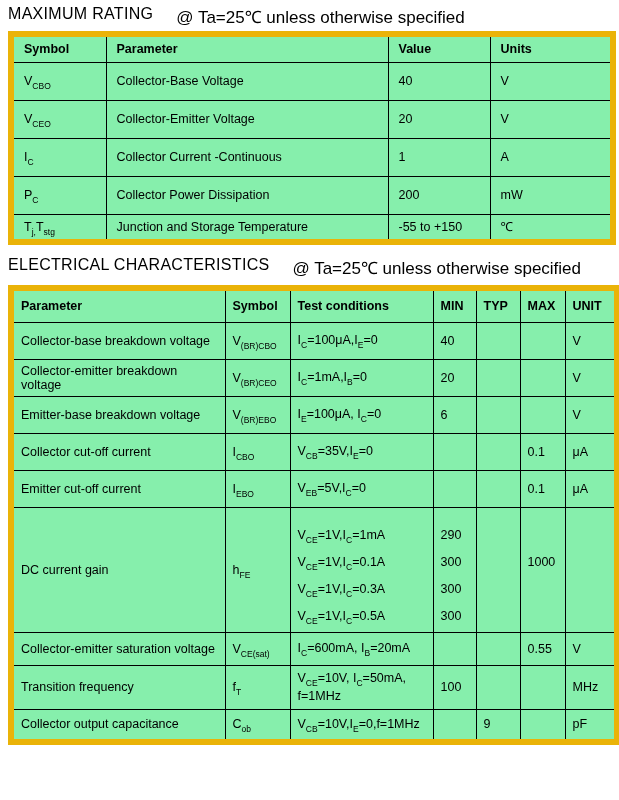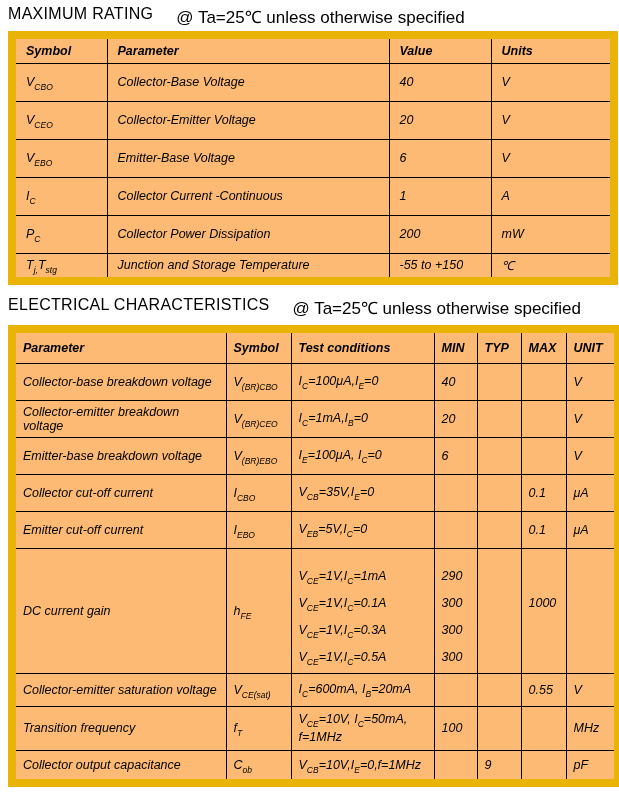--- a/index.html
+++ b/index.html
@@ -12,23 +12,22 @@
   .page { padding: 5px 0 0 8px; }
 
   .title-row { display: flex; align-items: flex-start; gap: 23px; margin: 0 0 3px 0; }
   .title-row.second { margin-top: 11px; margin-bottom: 6px; }
   .section-title { font-size: 16px; font-weight: 400; letter-spacing: 0.3px; white-space: nowrap; }
   .section-sub { font-size: 17px; white-space: nowrap; }
 
   table {
     border-collapse: collapse;
     table-layout: fixed;
-    border: 8px solid #eab308;
-    background: #fdba74;
-    font-style: italic;
+    border: 6px solid #eab308;
+    background: #86efac;
   }
   th, td {
     border: 1px solid #000000;
     font-size: 12.5px;
     text-align: left;
     vertical-align: middle;
     padding: 0 6px;
     overflow: hidden;
   }
   th { font-weight: 700; }
@@ -86,26 +85,20 @@
         <td>40</td>
         <td>V</td>
       </tr>
       <tr>
         <td>V<sub>CEO</sub></td>
         <td>Collector-Emitter Voltage</td>
         <td>20</td>
         <td>V</td>
       </tr>
       <tr>
-        <td>V<sub>EBO</sub></td>
-        <td>Emitter-Base Voltage</td>
-        <td>6</td>
-        <td>V</td>
-      </tr>
-      <tr>
         <td>I<sub>C</sub></td>
         <td>Collector Current -Continuous</td>
         <td>1</td>
         <td>A</td>
       </tr>
       <tr>
         <td>P<sub>C</sub></td>
         <td>Collector Power Dissipation</td>
         <td>200</td>
         <td>mW</td>

